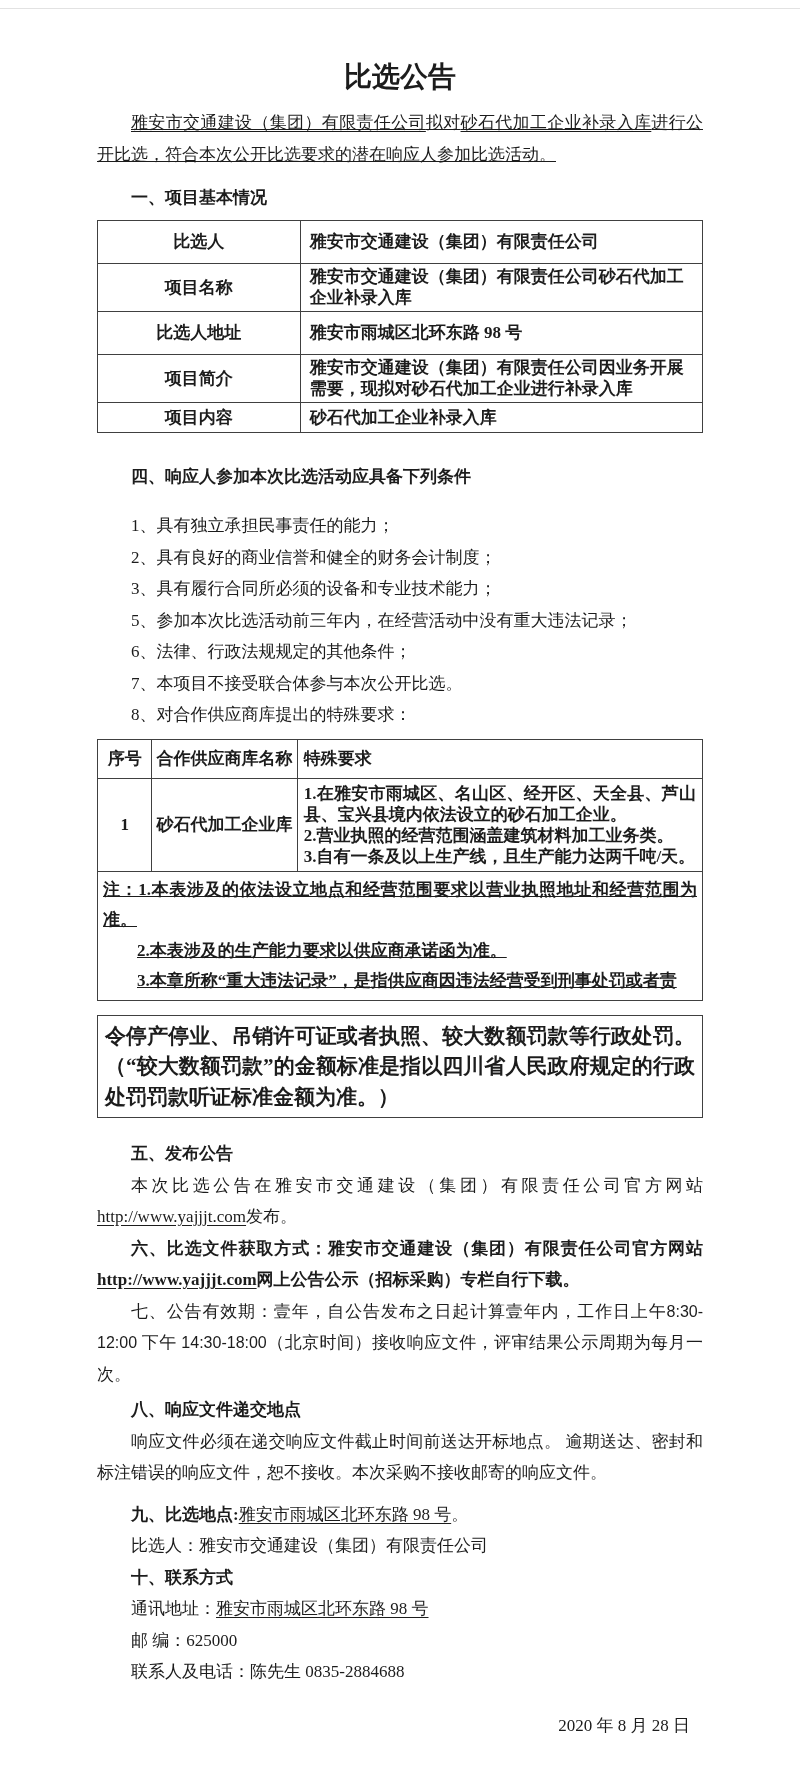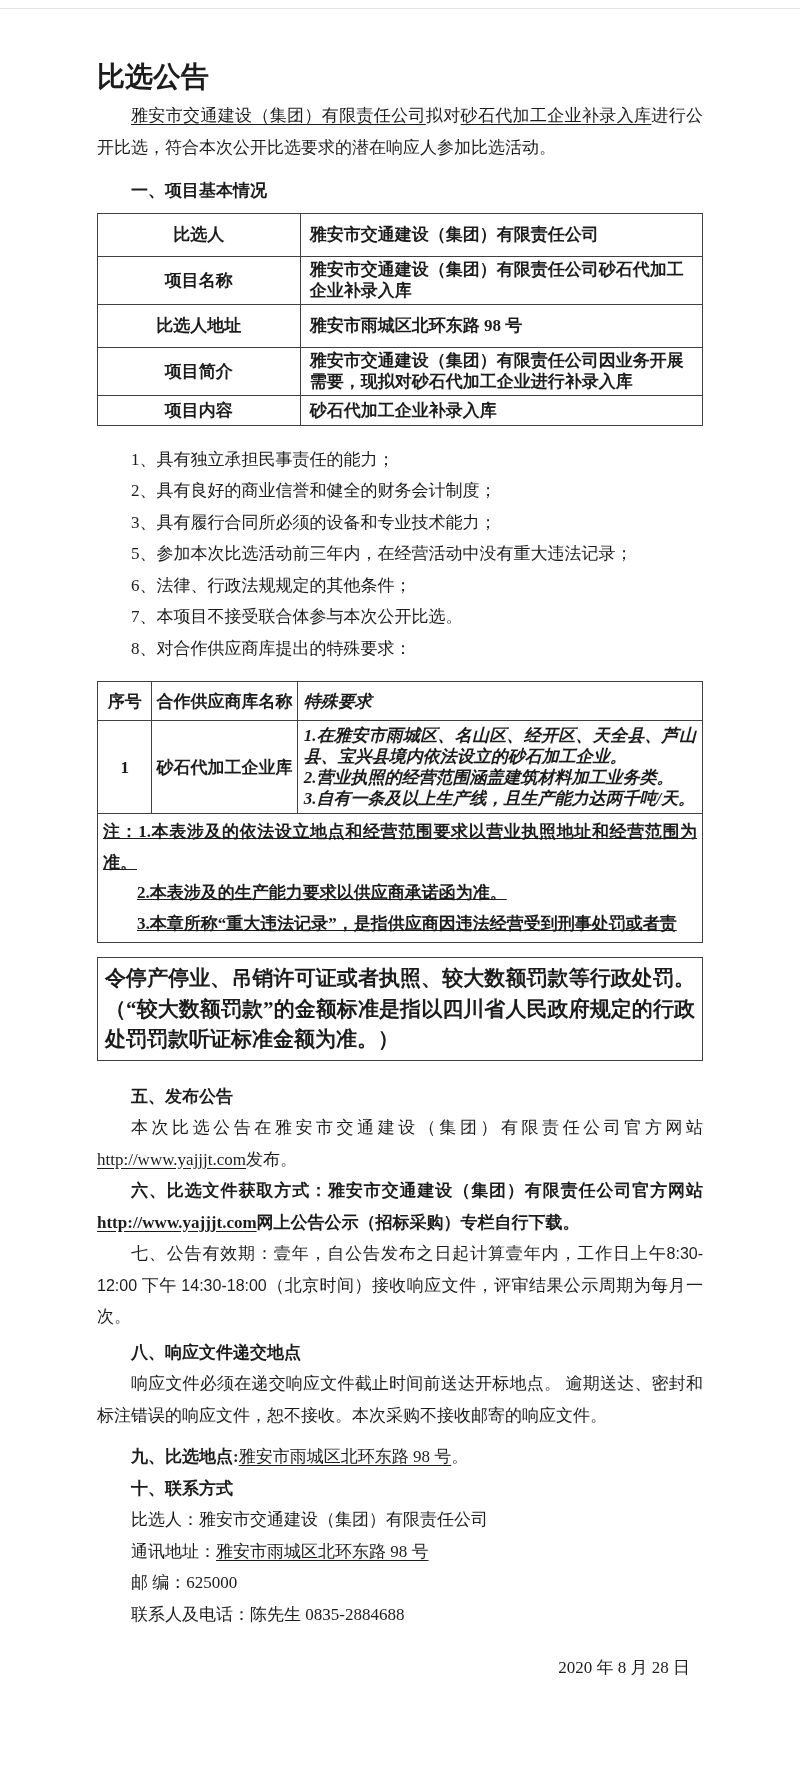--- a/index.html
+++ b/index.html
@@ -20,35 +20,35 @@
   .doc {
     position: relative;
     width: 606px;
     margin-left: 97px;
   }
   .title {
     margin-top: 58px;
     font-size: 28px;
     line-height: 38px;
     font-weight: bold;
-    text-align: left;
+    text-align: center;
   }
   p {
     margin: 0;
     font-size: 17px;
     line-height: 31.5px;
     text-align: justify;
   }
   .ind { text-indent: 2em; }
   .h   { font-weight: bold; }
   .u   { text-decoration: underline; text-underline-offset: 3px; }
   .nowrap { white-space: nowrap; }
   .sans { font-family: "Liberation Sans", "DejaVu Sans", sans-serif; font-size: 16px; }
 
-  .intro   { margin-top: 4px; }
+  .intro   { margin-top: 11px; text-decoration: underline; }
   .h-basic { margin-top: 12px; }
 
   table {
     width: 100%;
     border-collapse: collapse;
   }
   td, th {
     border: 1px solid #404040;
     font-size: 17px;
     font-weight: bold;
@@ -60,25 +60,25 @@
   .t1 .val { text-align: left; padding: 2px 4px 2px 9px; }
   .t1 .r1 td { height: 38px; }
   .t1 .r2 td { height: 43px; }
   .t1 .r3 td { height: 38px; }
   .t1 .r4 td { height: 43px; }
   .t1 .r5 td { height: 25px; }
 
   .h-cond { margin-top: 28px; }
   .cond-items { margin-top: 18px; }
 
-  .t2 { margin-top: 17px; }
+  .t2 { margin-top: 8px; }
   .t2 th { height: 30px; text-align: center; padding: 2px 4px; }
   .t2 .c-no   { width: 9%;  text-align: center; }
   .t2 .c-name { width: 24%; text-align: center; padding: 2px 4px; }
-  .t2 .c-req  { width: 67%; text-align: left; padding: 4px 6px; font-style: italic; }
+  .t2 .c-req  { width: 67%; text-align: left; padding: 4px 6px; }
   .t2 .req-line { font-size: 17px; font-weight: bold; line-height: 21px; text-align: justify; }
   .t2 .notes-cell { text-align: left; padding: 3px 5px; }
   .t2 .note-line { font-size: 17px; font-weight: bold; line-height: 30.5px; text-align: justify; text-decoration: underline; }
   .t2 .note-indent { text-indent: 2em; }
 
   .box2 {
     margin-top: 14px;
     border: 1px solid #404040;
     padding: 5px 7px;
     font-size: 21px;
@@ -127,20 +127,21 @@
       <td class="lbl">项目简介</td>
       <td class="val">雅安市交通建设（集团）有限责任公司因业务开展需要，现拟对砂石代加工企业进行补录入库</td>
     </tr>
     <tr class="r5">
       <td class="lbl">项目内容</td>
       <td class="val">砂石代加工企业补录入库</td>
     </tr>
   </tbody>
     </table>
 
+  <p class="h-cond ind h">四、响应人参加本次比选活动应具备下列条件</p>
 
   <div class="cond-items">
     <p class="ind">1、具有独立承担民事责任的能力；</p>
     <p class="ind">2、具有良好的商业信誉和健全的财务会计制度；</p>
     <p class="ind">3、具有履行合同所必须的设备和专业技术能力；</p>
     <p class="ind">5、参加本次比选活动前三年内，在经营活动中没有重大违法记录；</p>
     <p class="ind">6、法律、行政法规规定的其他条件；</p>
     <p class="ind">7、本项目不接受联合体参与本次公开比选。</p>
     <p class="ind">8、对合作供应商库提出的特殊要求：</p>
   </div>
@@ -180,24 +181,24 @@
   <p class="ind h"><span>六、比选文件获取方式：雅安市交通建设（集团）有限责任公司官方网站</span><span class="u nowrap">http://www.yajjjt.com</span><span>网上公告公示（招标采购）专栏自行下载。</span></p>
 
   <p class="ind"><span>七、公告有效期：壹年，自公告发布之日起计算壹年内，工作日上午</span><span class="sans">8:30-12:00</span> <span>下午</span> <span class="sans">14:30-18:00</span><span>（北京时间）接收响应文件，评审结果公示周期为每月一次。</span></p>
 
   <p class="h-submit ind h">八、响应文件递交地点</p>
 
   <p class="ind">响应文件必须在递交响应文件截止时间前送达开标地点。 逾期送达、密封和标注错误的响应文件，恕不接收。本次采购不接收邮寄的响应文件。</p>
 
   <p class="loc ind"><span class="h">九、比选地点:</span><span class="u">雅安市雨城区北环东路 98 号</span><span>。</span></p>
 
+  <p class="ind">比选人：雅安市交通建设（集团）有限责任公司</p>
+
   <p class="ind h">十、联系方式</p>
 
-  <p class="ind">比选人：雅安市交通建设（集团）有限责任公司</p>
-
   <p class="ind"><span>通讯地址：</span><span class="u">雅安市雨城区北环东路 98 号</span></p>
 
   <p class="ind">邮 编：625000</p>
 
   <p class="ind">联系人及电话：陈先生 0835-2884688</p>
 
   <p class="date-line">2020 年 8 月 28 日</p>
 
 </div>
 

